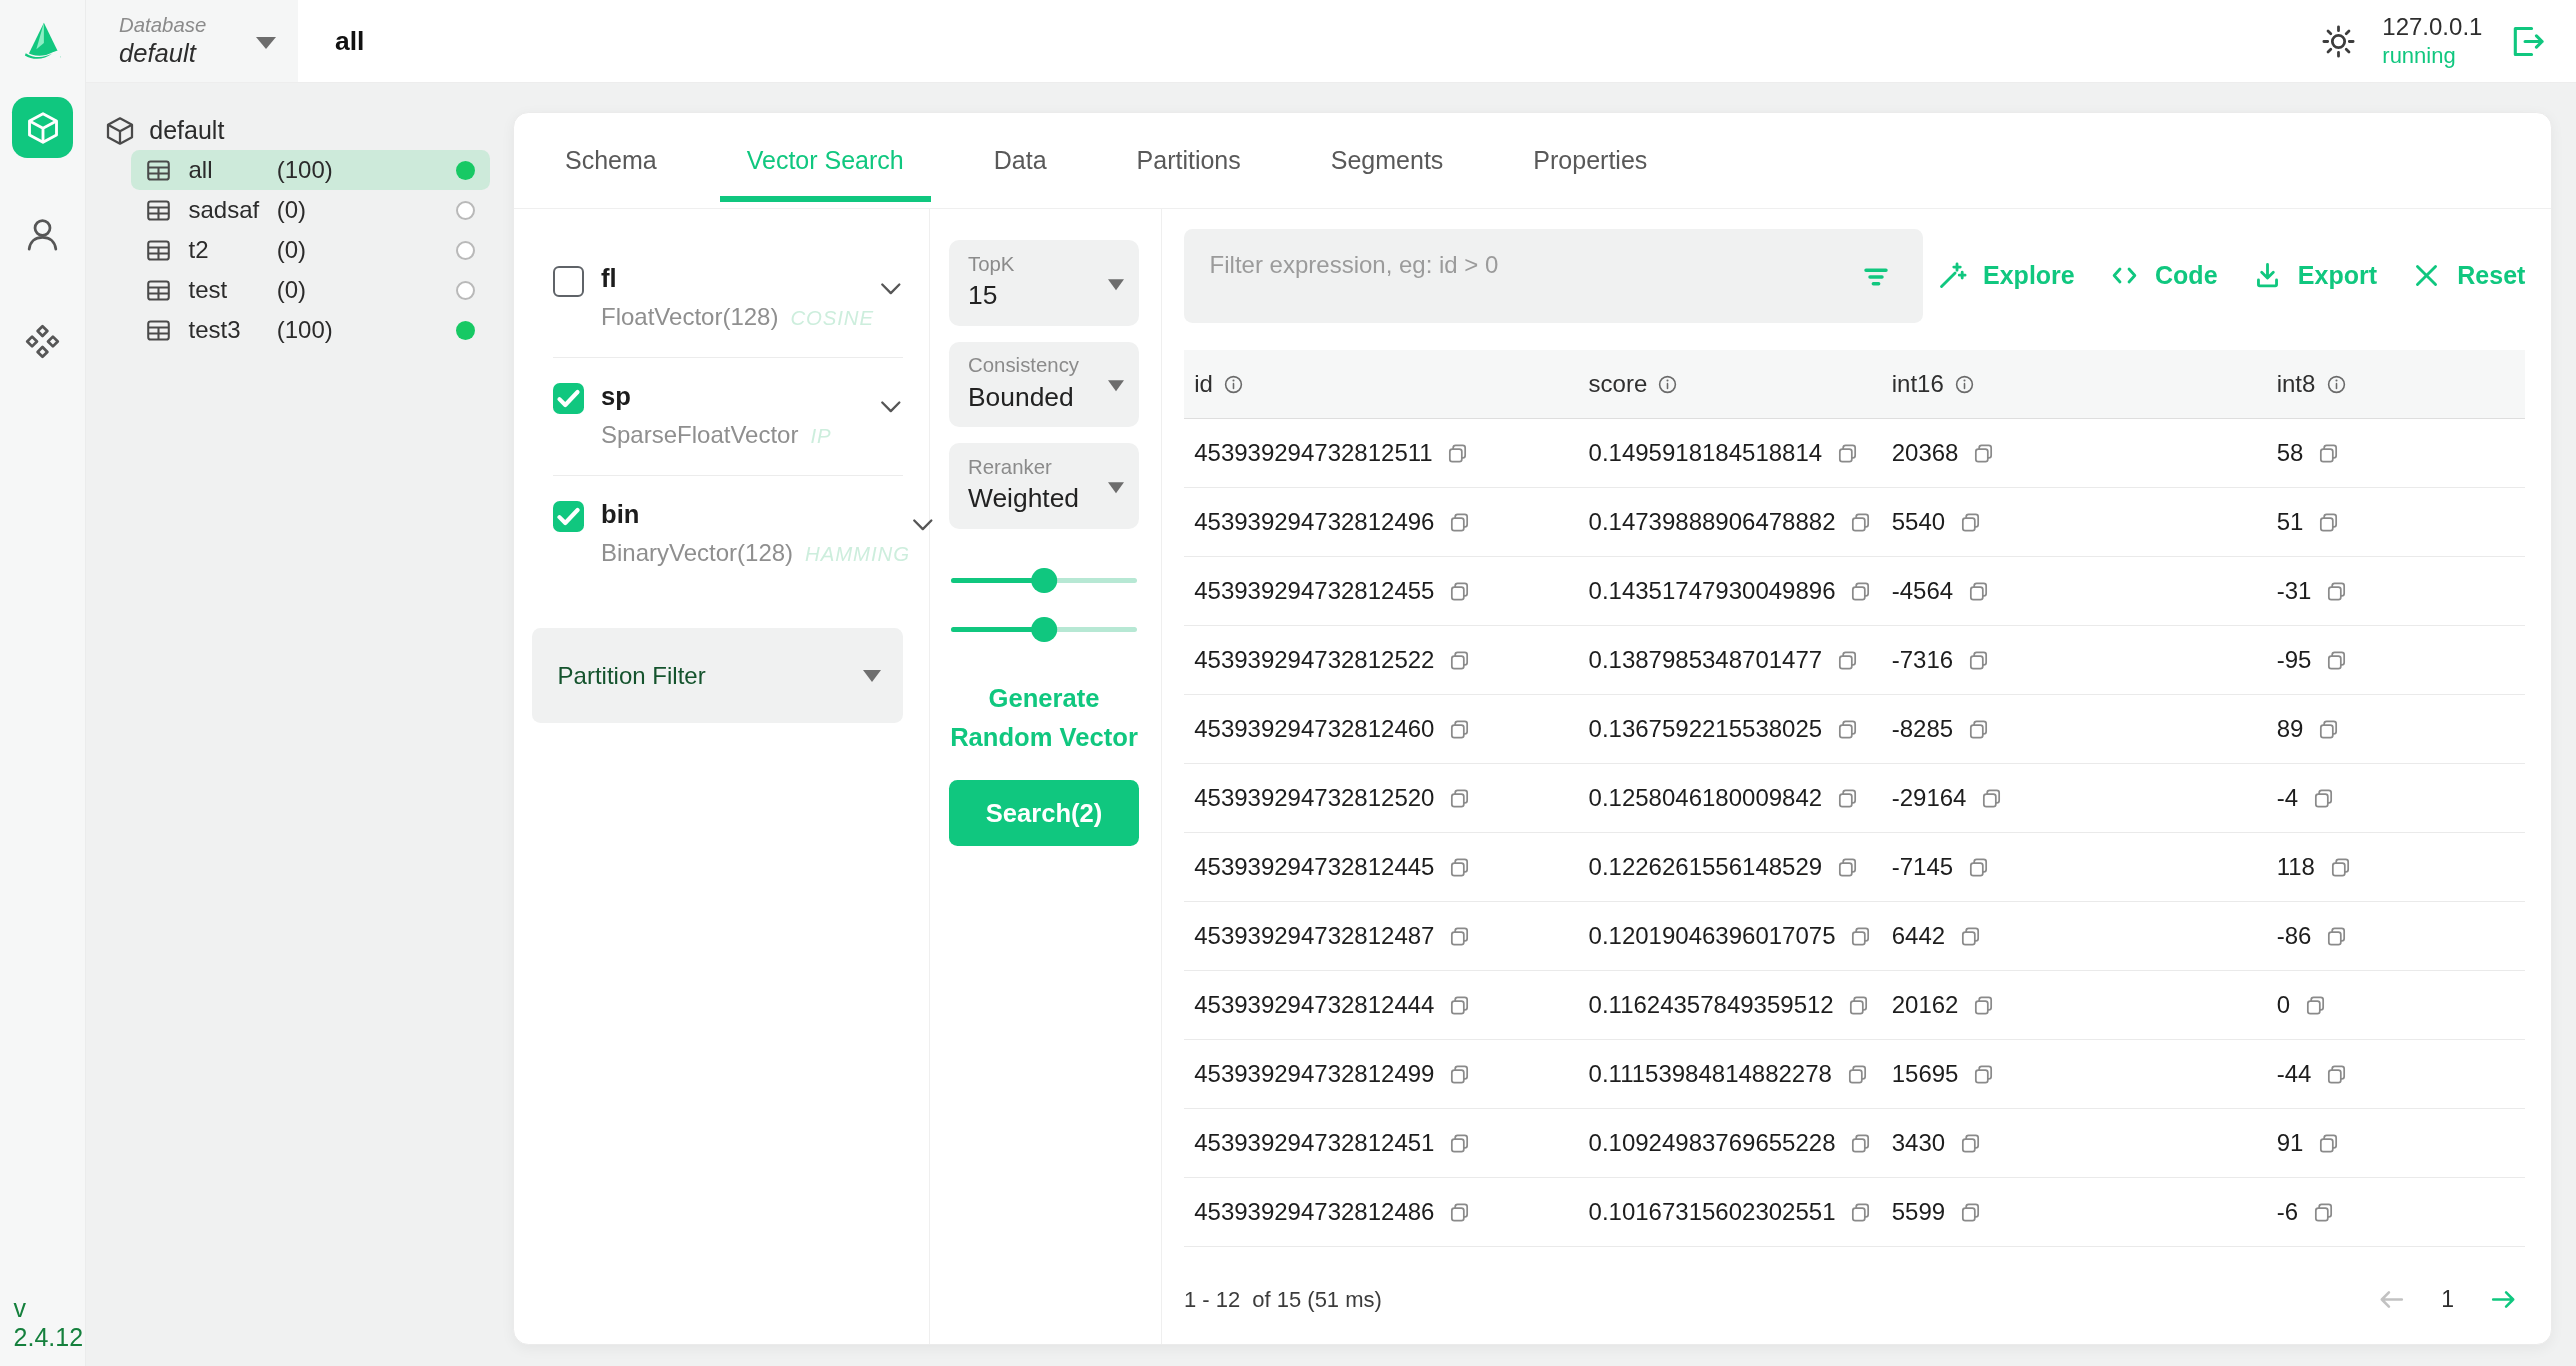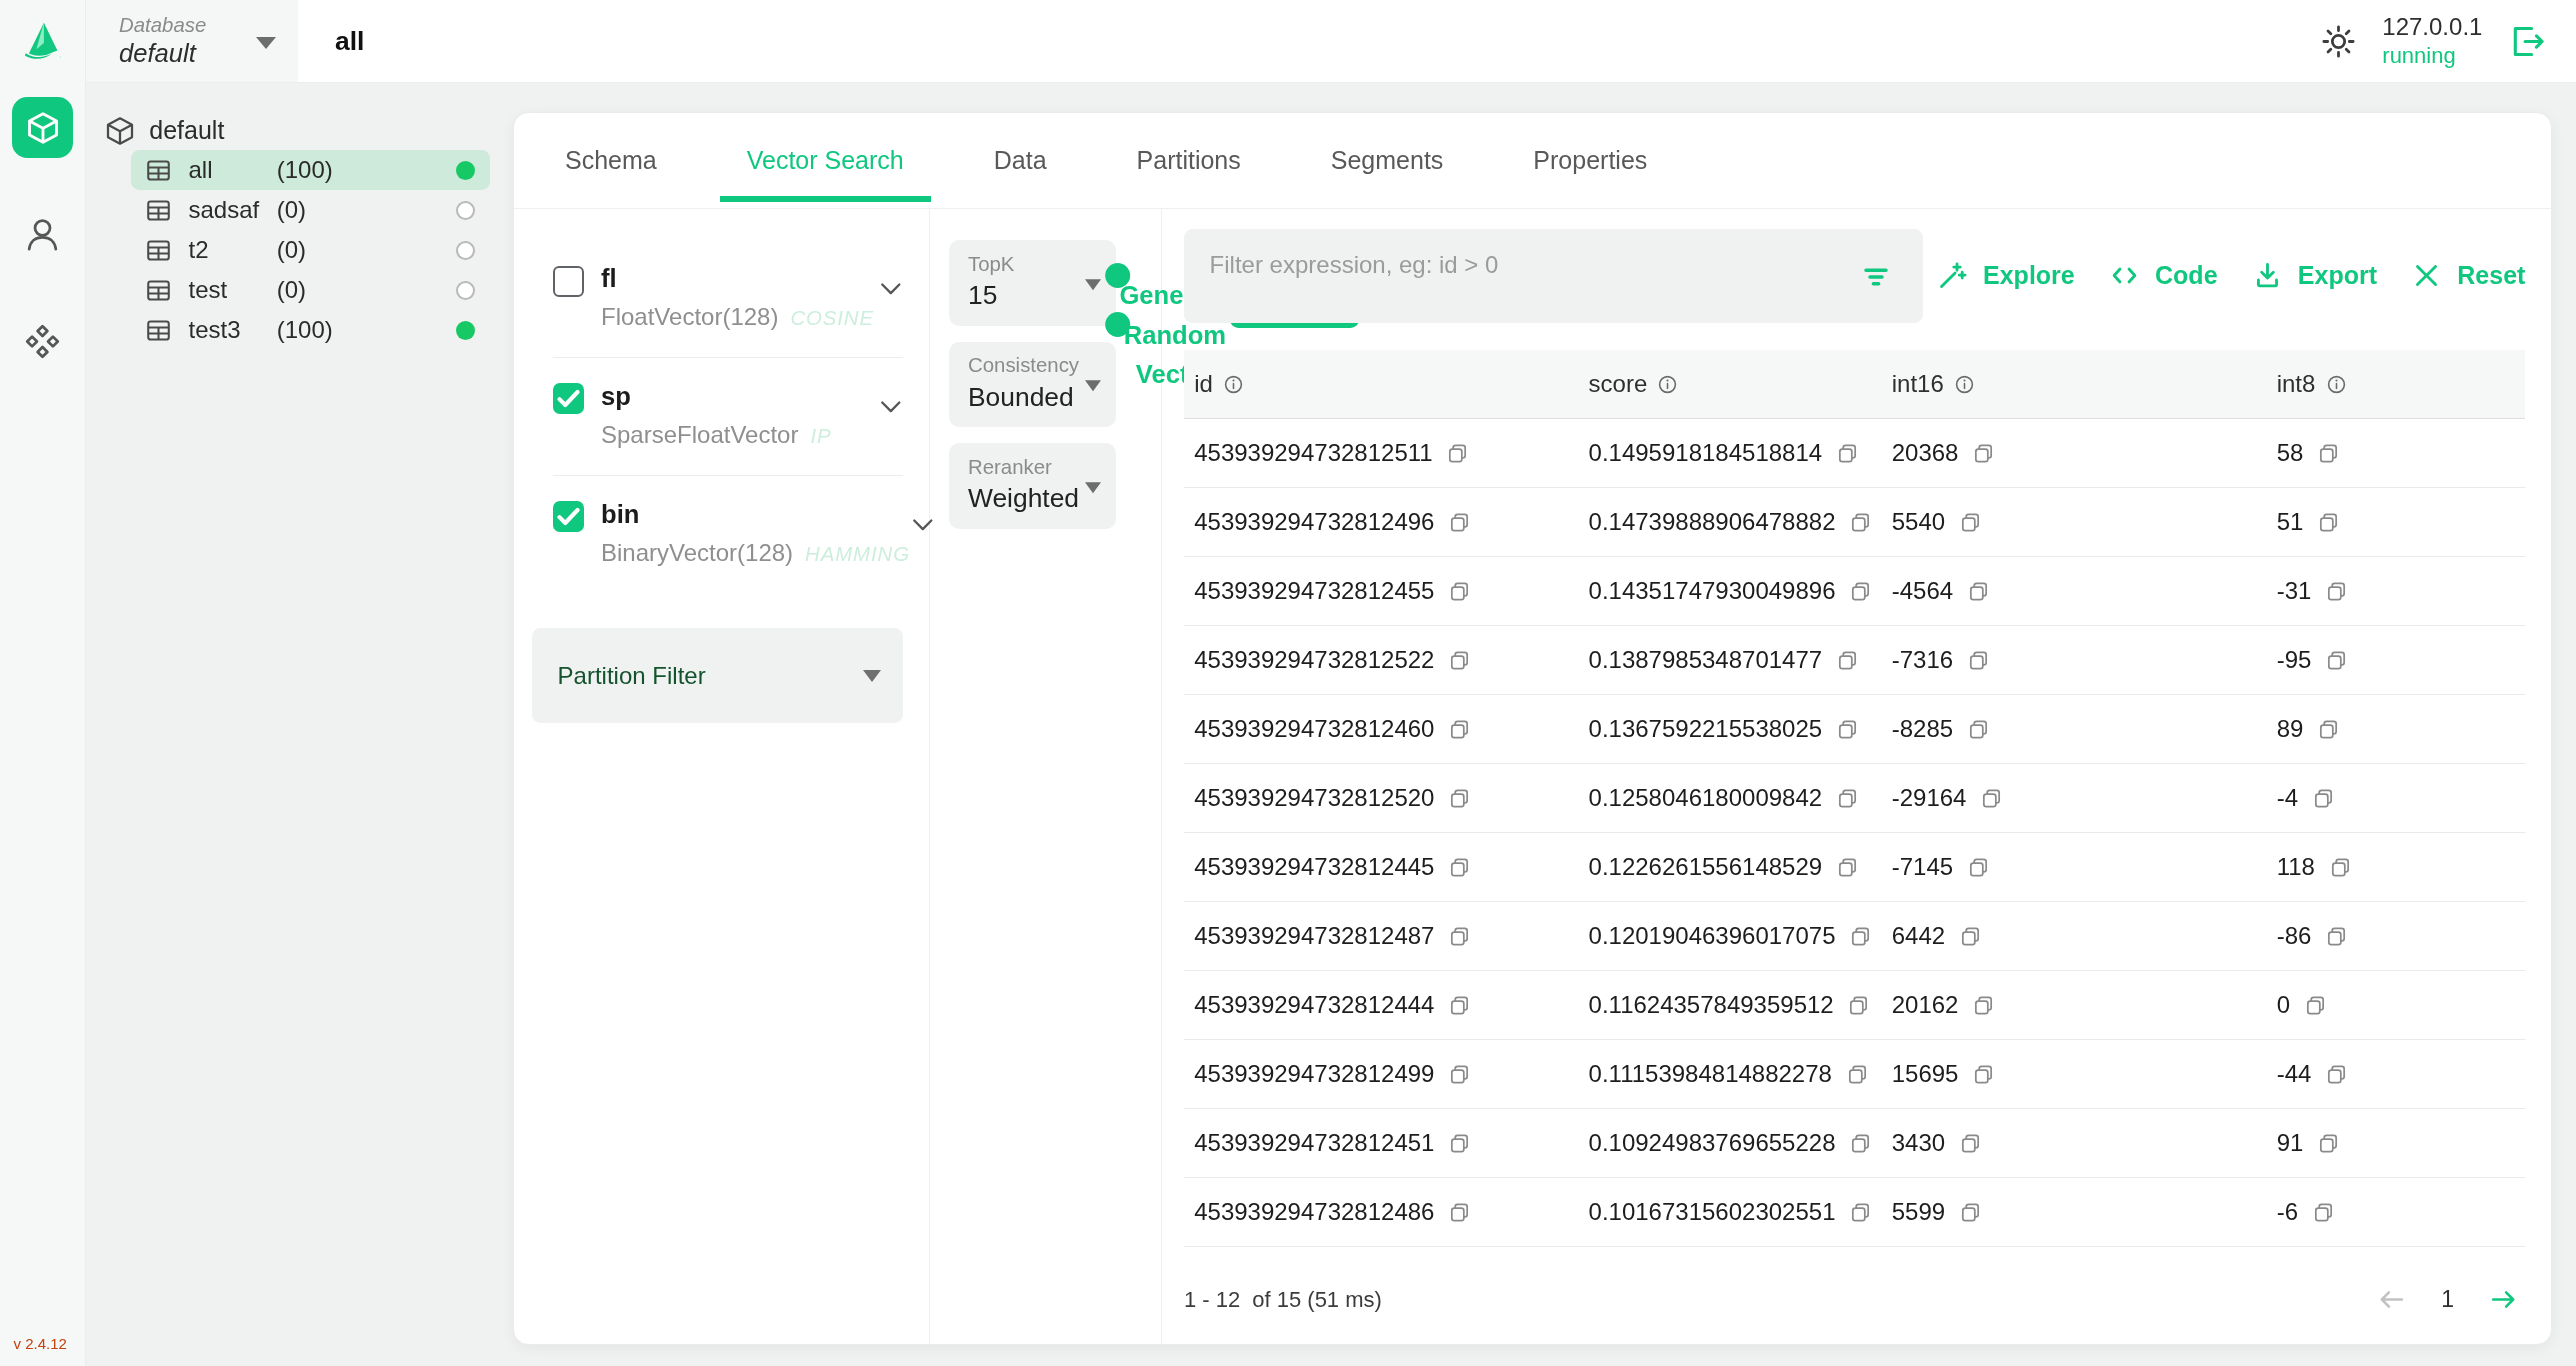--- a/index.html
+++ b/index.html
@@ -11,21 +11,21 @@
   }
   .ico{display:inline-flex;align-items:center;justify-content:center;flex:none;}
   .ico svg{width:100%;height:100%;display:block;}
 
   
   .rail{position:absolute;left:0;top:0;bottom:0;width:85px;background:#f6f7f7;border-right:0.9px solid #ebecec;z-index:3;}
   .logo{position:absolute;top:20.4px;left:20.4px;width:46px;height:46px;}
   .rail-nav{position:absolute;top:97px;left:0;right:0;display:flex;flex-direction:column;align-items:center;gap:46px;}
   .rail-item{width:61px;height:61px;display:flex;align-items:center;justify-content:center;border-radius:15.3px;color:#565656;cursor:pointer;}
   .rail-item.active{background:var(--accent);color:#fff;}
-  .version{position:absolute;bottom:13.6px;left:13.6px;font-size:15px;color:#c2410c;}
+  .version{position:absolute;bottom:13.6px;left:13.6px;font-size:25px;color:#15803d;}
 
   
   .topbar{position:absolute;left:85px;right:0;top:0;height:82px;background:#fff;border-bottom:0.9px solid #ededed;display:flex;align-items:center;z-index:2;}
   .db-select{width:213px;height:82px;background:#f5f6f6;display:flex;flex-direction:column;justify-content:center;padding:0 48px 0 34px;box-sizing:border-box;position:relative;cursor:pointer;font-style:italic;}
   .db-label{font-size:20.4px;color:#8b8b8b;}
   .db-value{font-size:25.6px;color:#2d2d2d;margin-top:2.6px;}
   .caret{width:0;height:0;border-left:10.2px solid transparent;border-right:10.2px solid transparent;border-top:12.8px solid #6d6d6d;}
   .db-caret{position:absolute;right:22px;top:37px;}
   .page-title{margin-left:37px;font-size:26.4px;font-weight:700;color:#111;}
   .top-right{margin-left:auto;display:flex;align-items:center;gap:25.6px;padding-right:29px;}
@@ -60,21 +60,21 @@
   .checkbox.unchecked{background:#fff;border:2.6px solid #5f6368;border-radius:6px;}
   .field-texts{margin-left:17px;}
   .field-name{font-size:25.6px;font-weight:700;color:#1c1c1c;}
   .field-sub{margin-top:10.2px;font-size:24px;color:#8f8f8f;white-space:nowrap;}
   .metric-tag{margin-left:12px;font-size:20.4px;font-style:italic;color:#cdeedd;letter-spacing:0.9px;}
   .field-chevron{margin-left:auto;margin-top:12px;color:#565656;width:25.6px;height:25.6px;cursor:pointer;}
   .partition-filter{margin:36px 0 0 -21px;width:calc(100% + 21px);height:95px;background:#f0f1f1;border-radius:8.5px;display:flex;align-items:center;padding:0 22px 0 25.6px;box-sizing:border-box;font-size:24px;color:#14532d;cursor:pointer;}
   .pf-caret{margin-left:auto;border-left:9.4px solid transparent;border-right:9.4px solid transparent;border-top:12px solid #6f6f6f;}
 
   
-  .pane-params{width:232px;flex:none;border-right:0.9px solid #efefef;padding:31px 22px 0 19px;box-sizing:border-box;display:flex;flex-direction:row;}
+  .pane-params{width:232px;flex:none;border-right:0.9px solid #efefef;padding:31px 22px 0 19px;box-sizing:border-box;display:flex;flex-direction:column;}
   .param-box{background:#f0f1f1;border-radius:10.2px;padding:12.8px 37px 14.5px 19px;margin-bottom:16px;position:relative;cursor:pointer;}
   .param-label{font-size:20.4px;color:#8b8b8b;}
   .param-value{font-size:26.4px;color:#222;margin-top:4.3px;white-space:nowrap;}
   .param-caret{position:absolute;right:15.3px;top:50%;transform:translateY(-35%);border-left:8.5px solid transparent;border-right:8.5px solid transparent;border-top:11px solid #6d6d6d;}
   .slider{position:relative;height:27px;margin:22px 1.7px 0;cursor:pointer;}
   .slider .track{position:absolute;left:0;right:0;top:11px;height:5.1px;border-radius:2.6px;background:#b7e8d4;}
   .slider .fill{position:absolute;left:0;top:11px;height:5.1px;border-radius:2.6px;background:var(--accent);}
   .slider .thumb{position:absolute;top:0.9px;width:25.6px;height:25.6px;border-radius:50%;background:var(--accent);transform:translateX(-50%);}
   .gen-link{margin-top:36px;text-align:center;font-size:25.6px;font-weight:700;color:var(--accent);line-height:1.55;cursor:pointer;}
   .search-btn{margin-top:22px;height:66px;border:none;border-radius:8.5px;background:var(--accent);color:#fff;font-size:25.6px;font-weight:700;font-family:inherit;cursor:pointer;}

